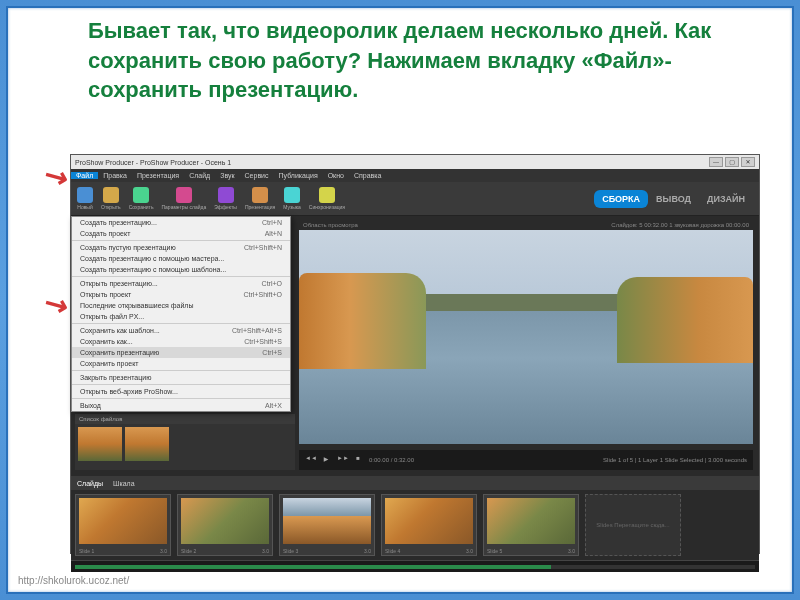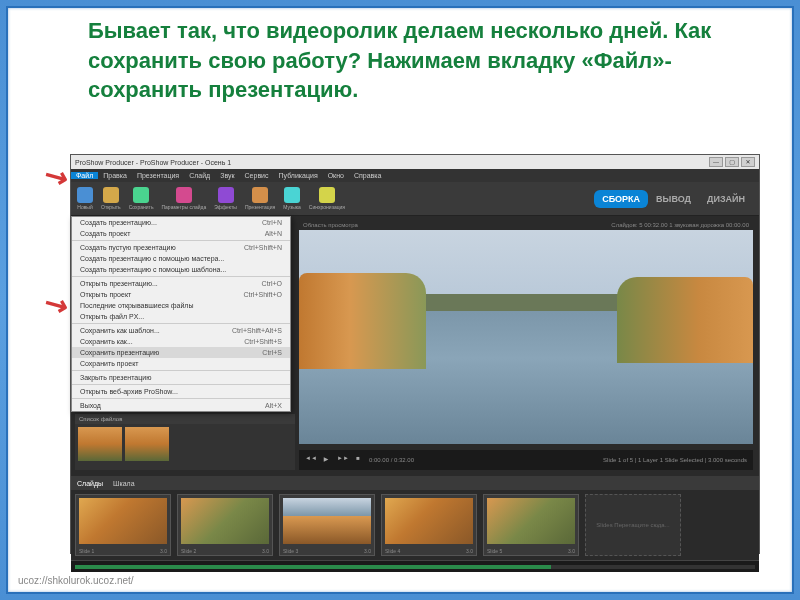--- a/index.html
+++ b/index.html
@@ -269,14 +269,14 @@
             <span>Slide 5</span>
             <span>3.0</span>
           </div>
         </div>
         <div class="slide-add">Slides
 Перетащите сюда...</div>
       </div>
     <div class="track"></div>
   </div>
 
-  <div class="footer">ucoz://shkolurok.ucoz.net/</div>
+  <div class="footer">http://shkolurok.ucoz.net/</div>
 </div>
 
 </body></html>

